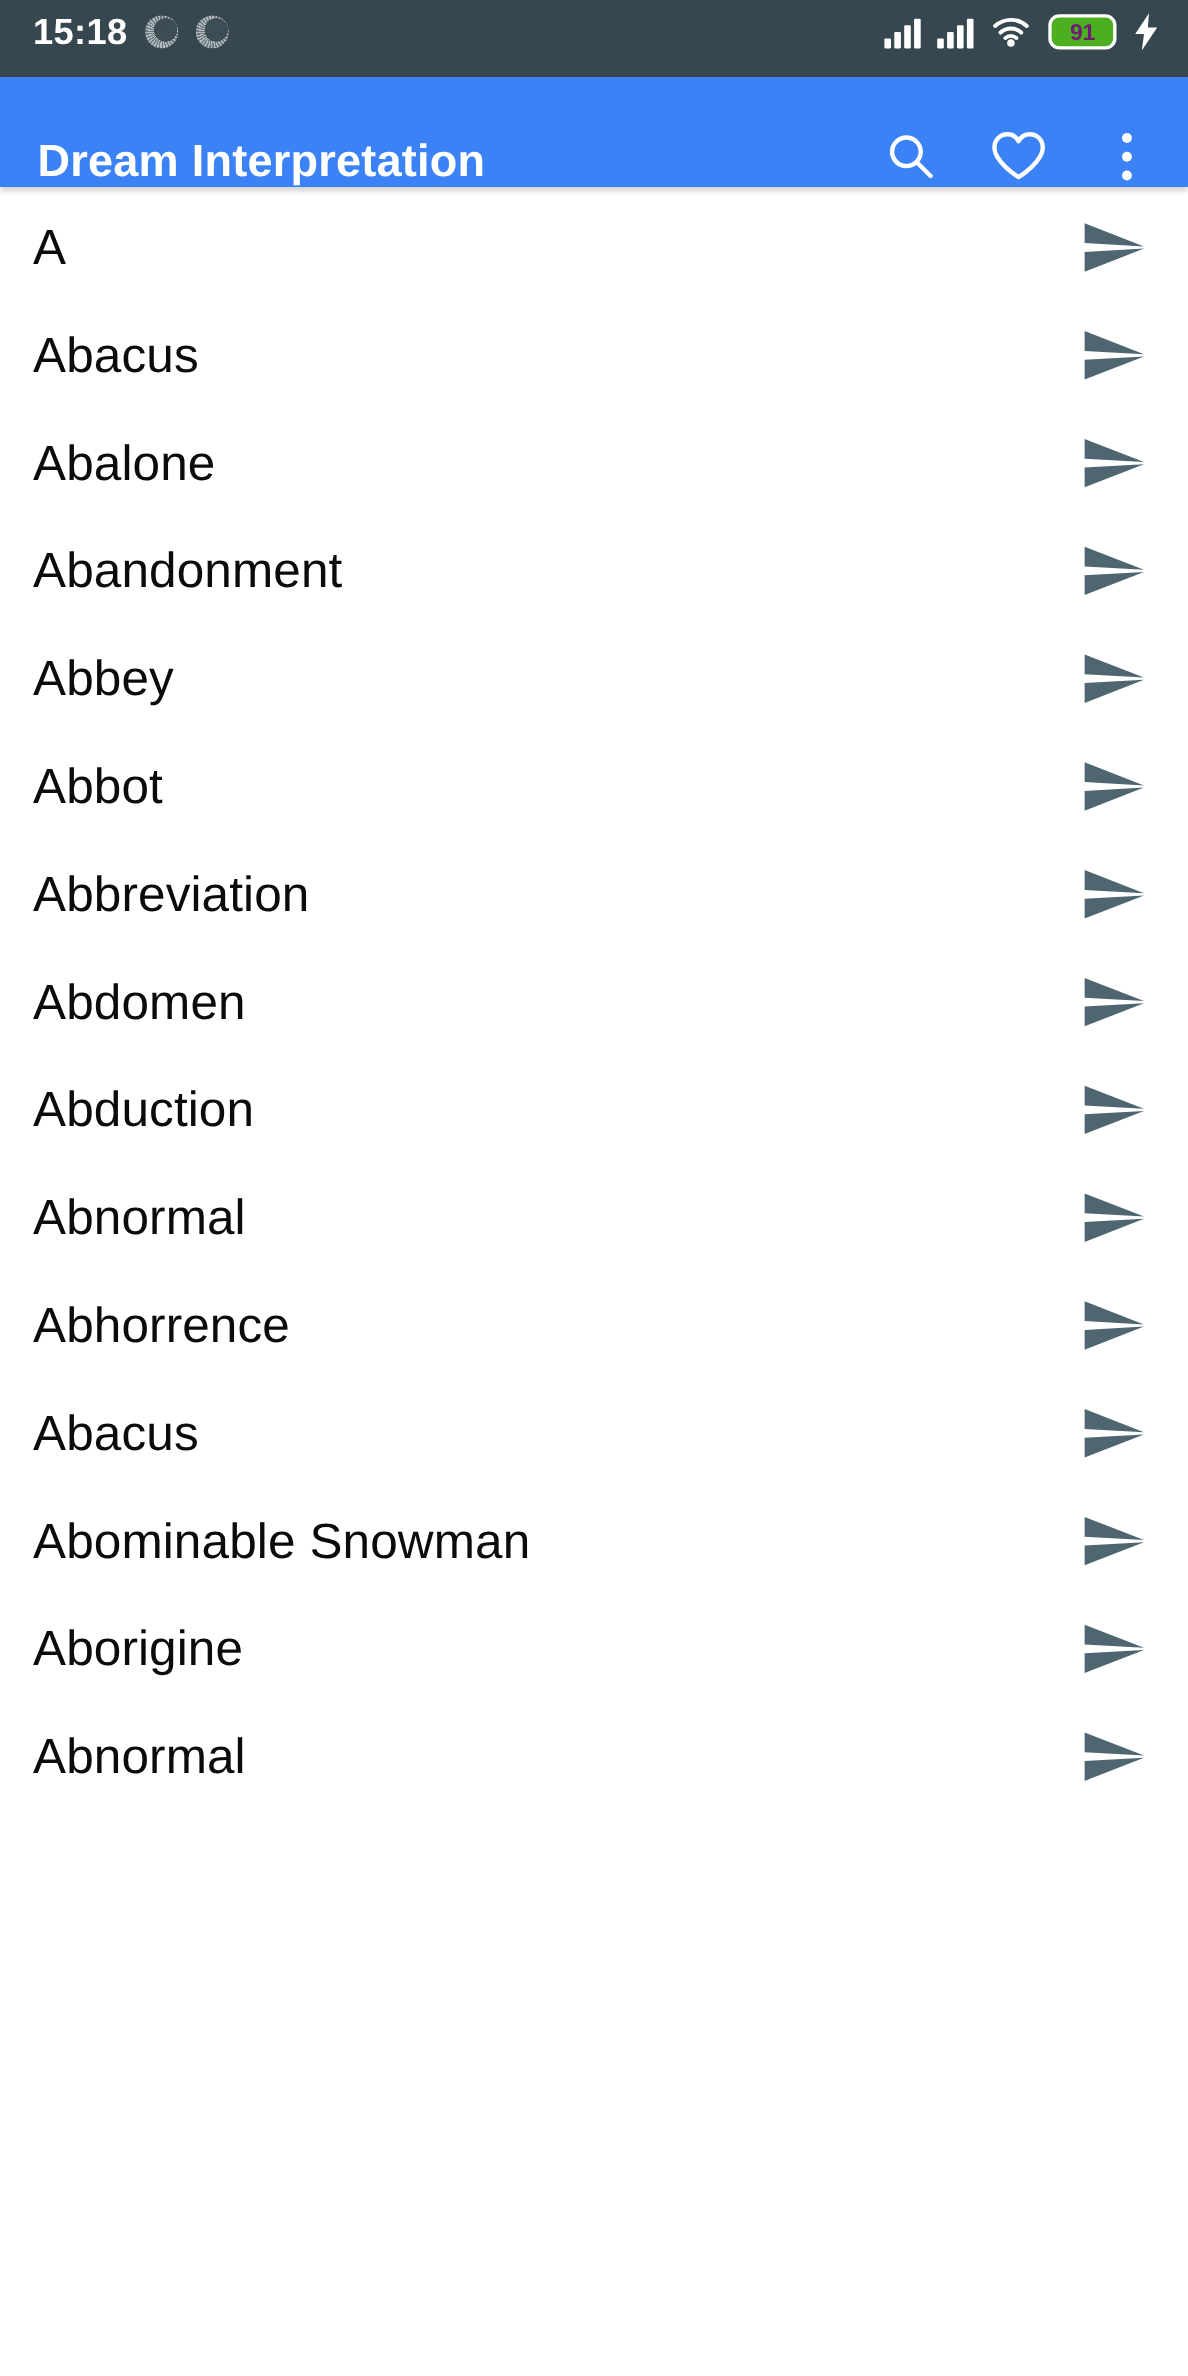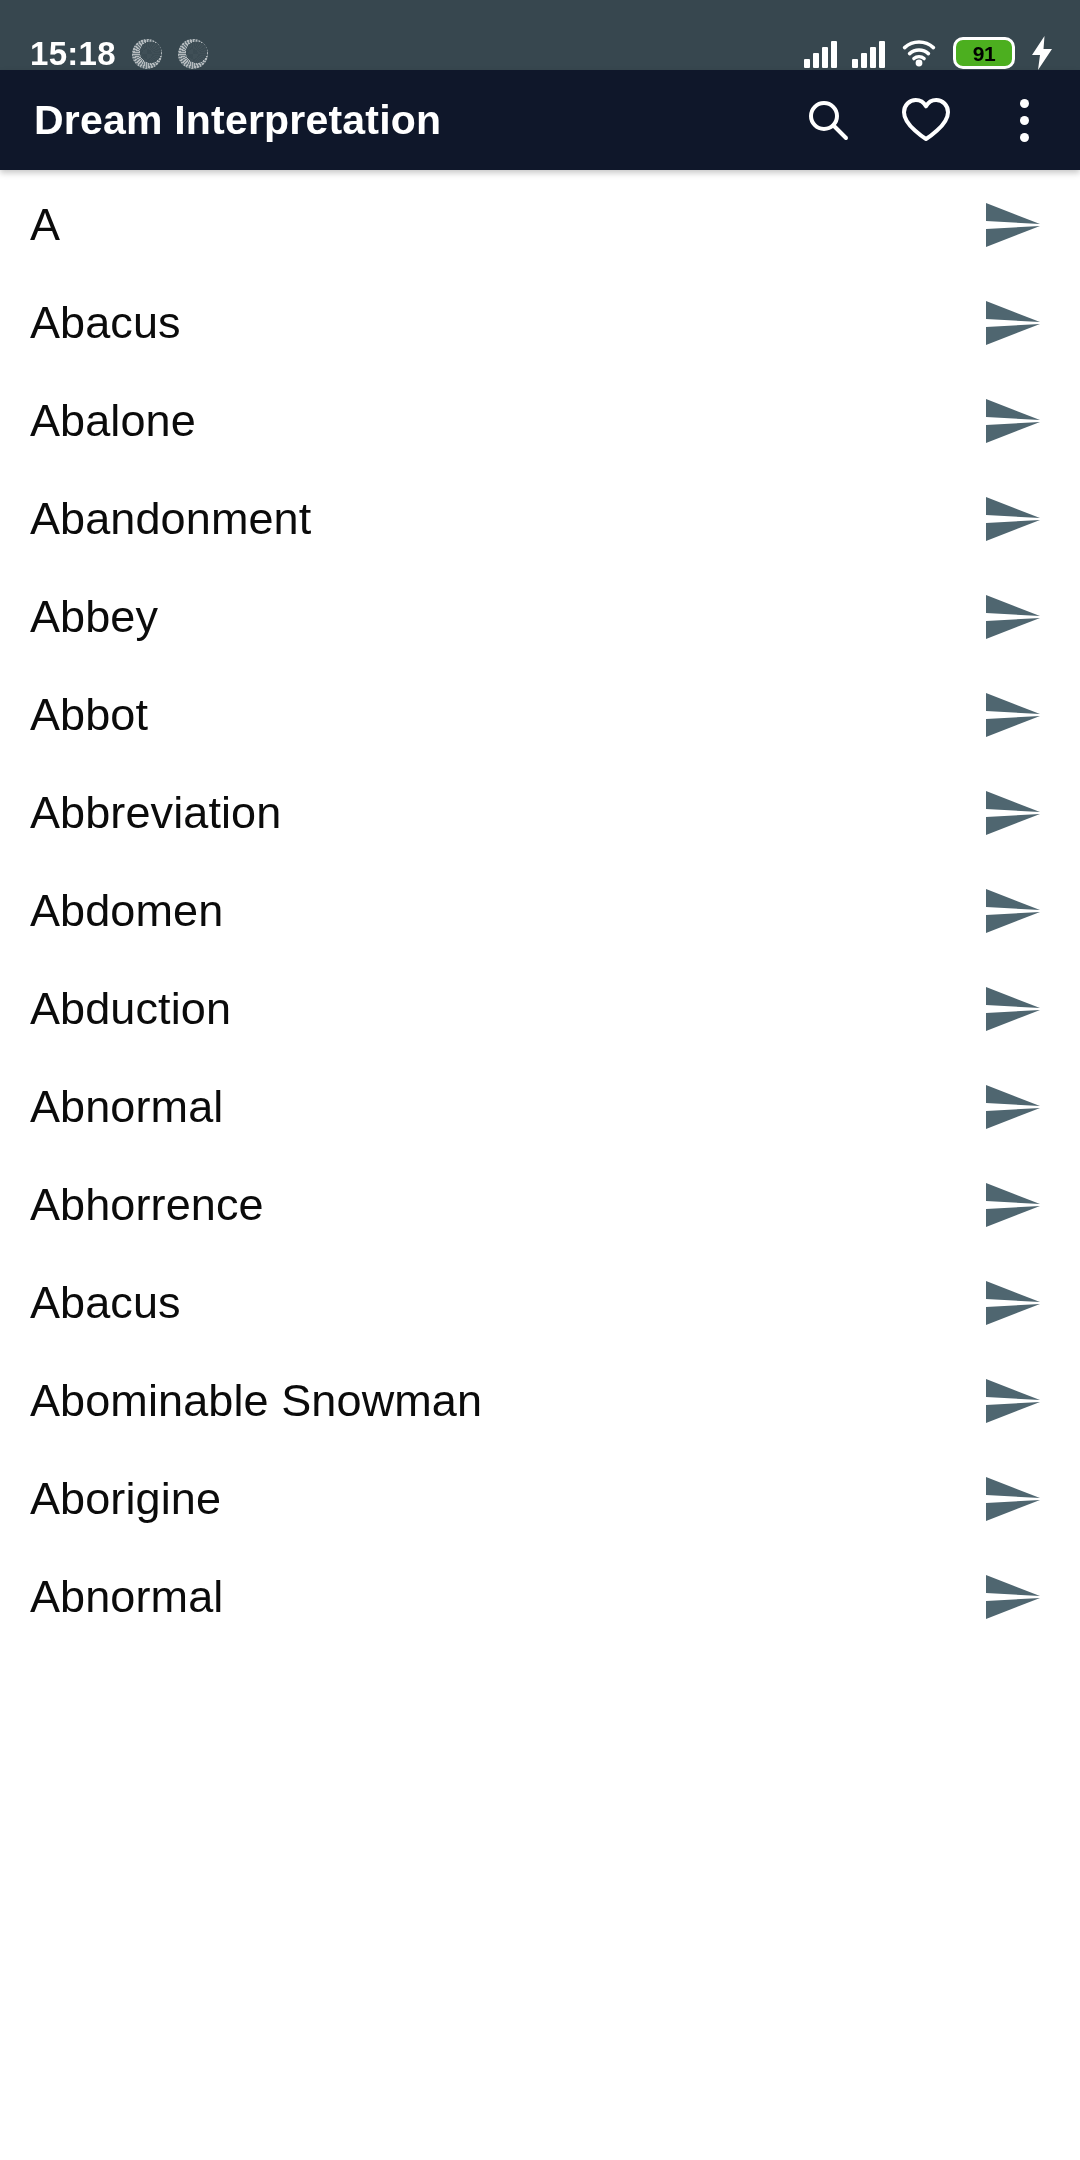--- a/index.html
+++ b/index.html
@@ -20,21 +20,21 @@
     height: 2160px;
     background: #ffffff;
     overflow: hidden;
   }
 
   
   .statusbar {
     height: 70px;
     background: #37474f;
     display: flex;
-    align-items: flex-end;
+    align-items: flex-start;
     justify-content: space-between;
     padding: 12px 26px 0 30px;
     box-sizing: border-box;
   }
   .sb-left {
     display: flex;
     align-items: center;
     gap: 16px;
   }
   .sb-clock {
@@ -82,34 +82,34 @@
     border: 3px solid #ffffff;
     border-radius: 10px;
     display: flex;
     align-items: center;
     justify-content: center;
     background: #4caf1f;
     box-sizing: border-box;
     position: relative;
   }
   .battery-level {
-    color: #000000;
+    color: #701a75;
     font-size: 21px;
     font-weight: bold;
     line-height: 1;
     letter-spacing: -0.5px;
   }
   .bolt { display:block; }
 
   
   .appbar {
     height: 100px;
-    background: #0f172a;
-    display: flex;
-    align-items: center;
+    background: #3b82f6;
+    display: flex;
+    align-items: flex-end;
     padding: 0 28px 0 34px;
     box-sizing: border-box;
     box-shadow: 0 3px 6px rgba(0,0,0,0.22);
     position: relative;
     z-index: 5;
   }
   .appbar-title {
     color: #ffffff;
     font-size: 41px;
     font-weight: bold;

